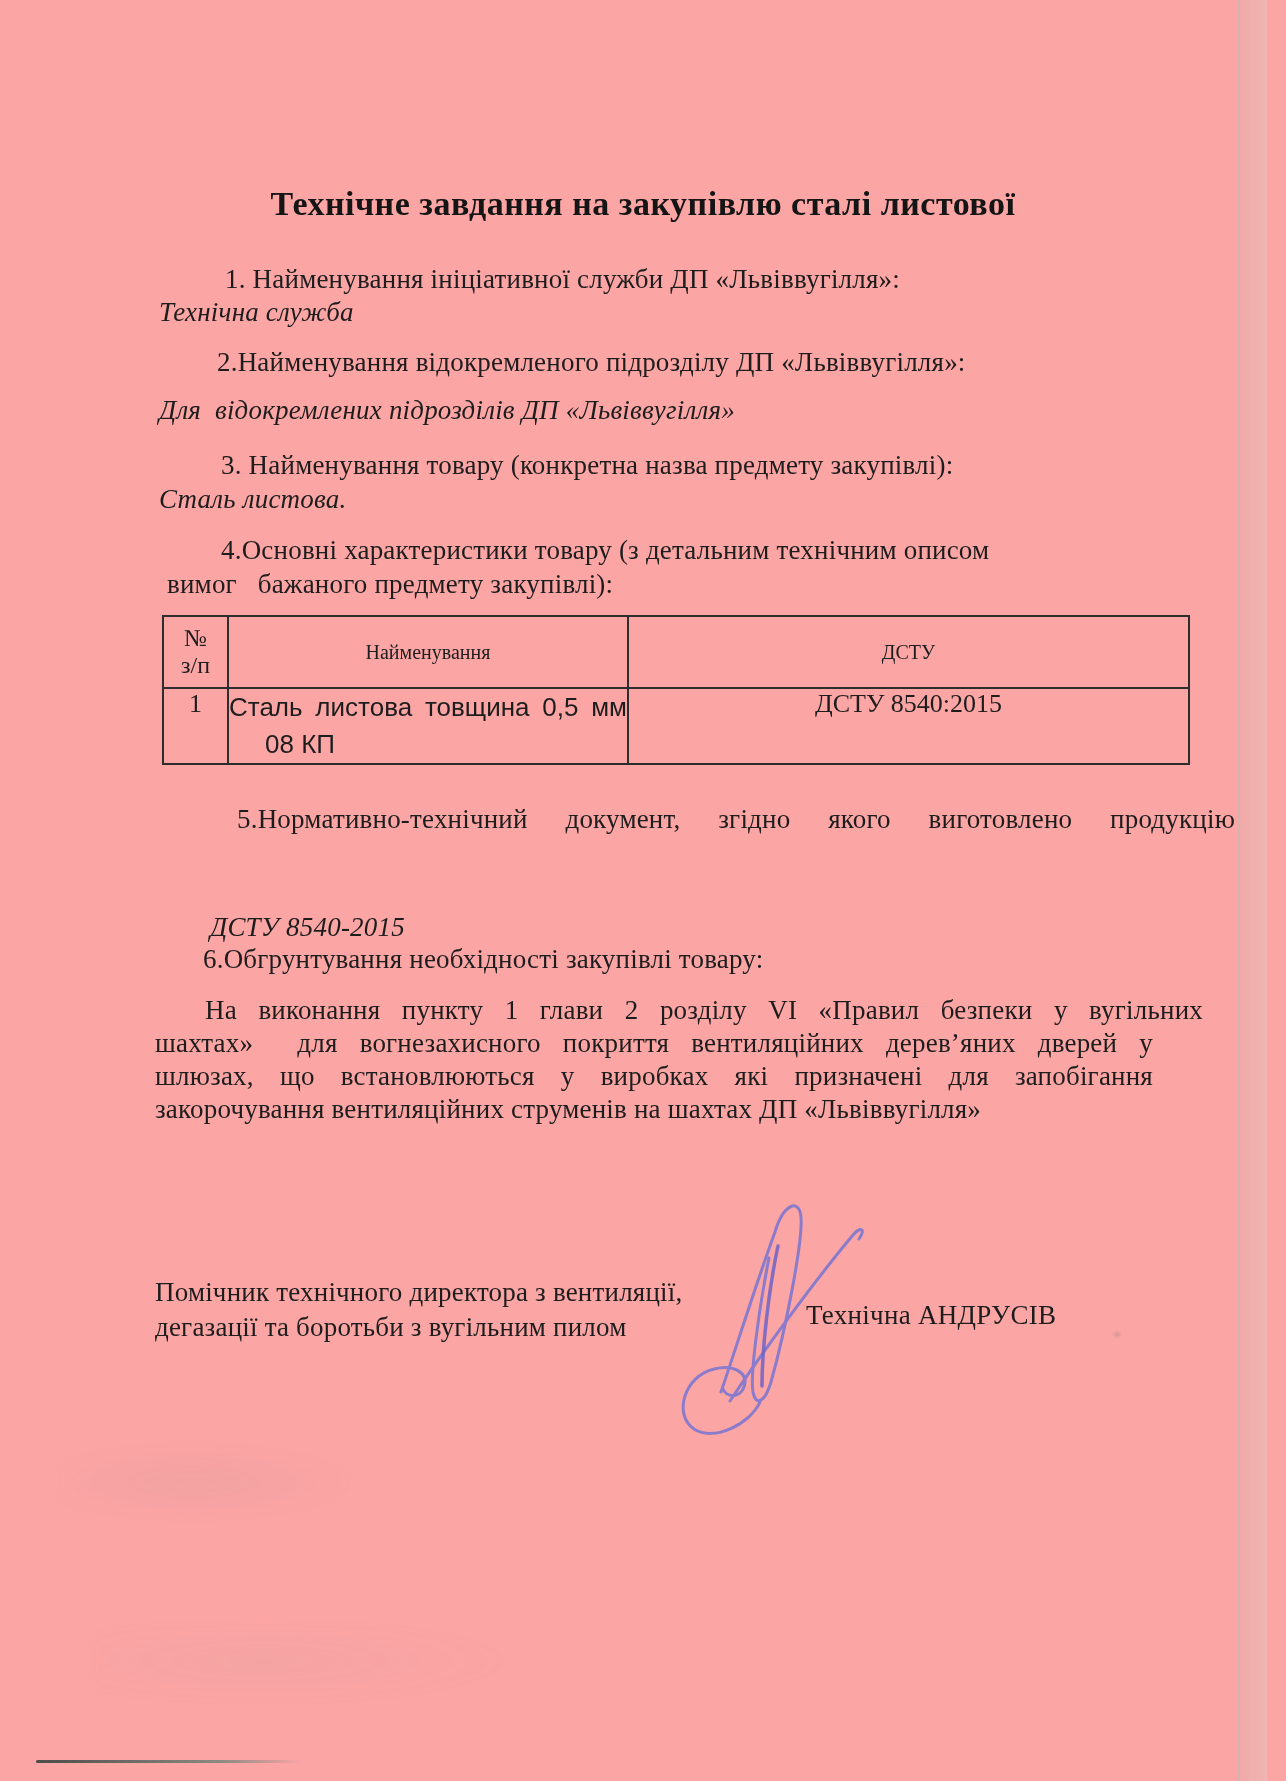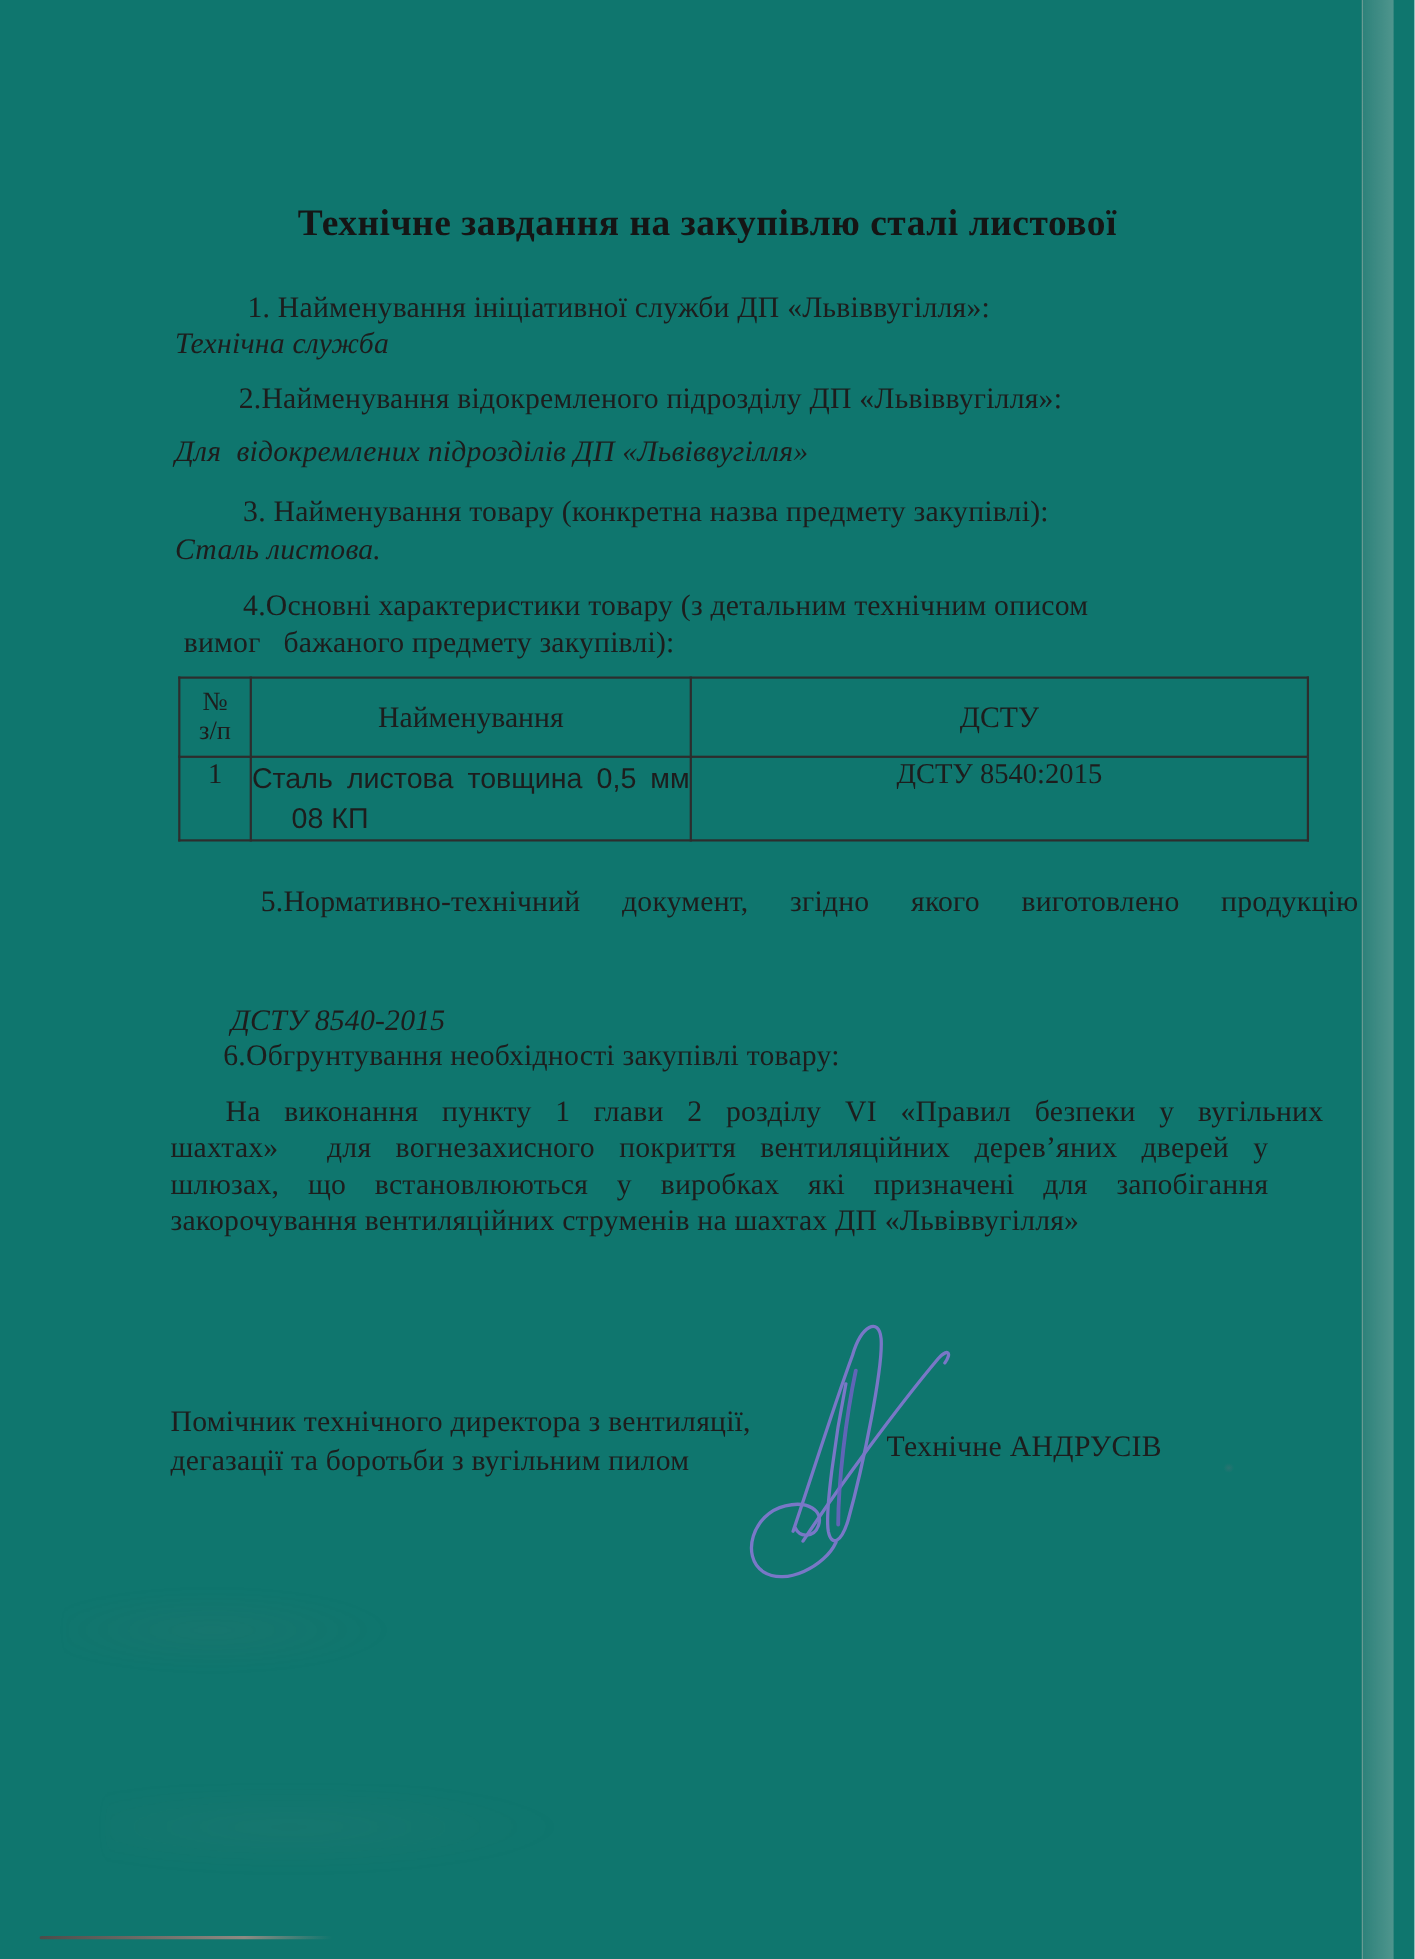--- a/index.html
+++ b/index.html
@@ -1,18 +1,18 @@
 <!DOCTYPE html>
 <html><head>
 <meta charset="utf-8">
 <style>
   html,body { margin:0; padding:0; background:#ffffff; }
   .page {
     position:relative; width:1286px; height:1781px;
-    background:#0f766e; overflow:hidden;
+    background:#fca5a5; overflow:hidden;
     font-family:"Liberation Serif", serif; color:#1d1d1d;
   }
   .doc-title {
     position:absolute; left:0; top:185px; width:1286px;
     text-align:center; font-size:34px; font-weight:bold;
     letter-spacing:0.5px; margin:0; color:#151515;
   }
   .line {
     position:absolute; left:155px; width:998px;
     font-size:27px; line-height:34px; white-space:pre-wrap;
@@ -27,21 +27,21 @@
     border-collapse:collapse; table-layout:fixed;
   }
   .spec-table th, .spec-table td {
     border:2px solid #2d2d2d; padding:0; overflow:hidden;
   }
   .col-num  { width:65px; }
   .col-name { width:400px; }
   .col-dstu { width:561px; }
   .spec-table .hrow { height:72px; }
   .spec-table .brow { height:73px; }
-  .th { font-weight:normal; font-size:27px; text-align:center; vertical-align:middle; }
+  .th { font-weight:normal; font-size:20px; text-align:center; vertical-align:middle; }
   .th-num { font-size:24px; line-height:27px; }
   .th-num span { display:block; }
   .td-num { text-align:center; vertical-align:top; font-size:26px; padding-top:6px; }
   .td-name {
     font-family:"Liberation Sans", sans-serif; font-size:26px;
     vertical-align:top; padding:6px 12px 0 12px; line-height:37px;
   }
   .td-name .l1 { display:block; text-align:justify; text-align-last:justify; white-space:normal; }
   .td-name .l2 { display:block;padding-left:36px; }
   .td-dstu { text-align:center; vertical-align:top; font-size:26px; padding-top:8px; }
@@ -126,21 +126,21 @@
 
   <div class="line" style="top:942px; padding-left:48px;">6.Обгрунтування необхідності закупівлі товару:</div>
   <div class="line jline" style="top:993px; padding-left:50px;">На виконання пункту 1 глави 2 розділу VI «Правил безпеки у вугільних</div>
   <div class="line jline" style="top:1026px;">шахтах»  для вогнезахисного покриття вентиляційних дерев’яних дверей у</div>
   <div class="line jline" style="top:1059px;">шлюзах, що встановлюються у виробках які призначені для запобігання</div>
   <div class="line" style="top:1092px;">закорочування вентиляційних струменів на шахтах ДП «Львіввугілля»</div>
 
 
   <div class="line" style="top:1310px;">дегазації та боротьби з вугільним пилом</div>
   <div class="line" style="top:1275px;">Помічник технічного директора з вентиляції,</div>
-  <div class="sig-name">Технічне АНДРУСІВ</div>
+  <div class="sig-name">Технічна АНДРУСІВ</div>
 
   <svg class="sig-svg" width="420" height="340" viewBox="0 0 420 340">
     <g fill="none" stroke="#8278cf" stroke-width="3" stroke-linecap="round" opacity="0.92">
       <path d="M150,262 C140,284 104,302 84,289 C63,275 74,236 104,229 C124,224 139,233 134,247 C130,258 117,258 113,249"></path>
       <path d="M111,252 C126,208 148,138 165,92 C173,65 189,57 191,77 C193,102 175,192 161,242 C155,262 146,267 143,252 C140,235 149,168 159,118"></path>
       <path d="M120,261 C151,214 206,139 243,95 C251,86 256,89 249,99"></path>
     </g>
     <path d="M152,246 C152,208 159,148 168,106" fill="none" stroke="#6e63c4" stroke-width="3.5" stroke-linecap="round" opacity="0.85"></path>
   </svg>
 

